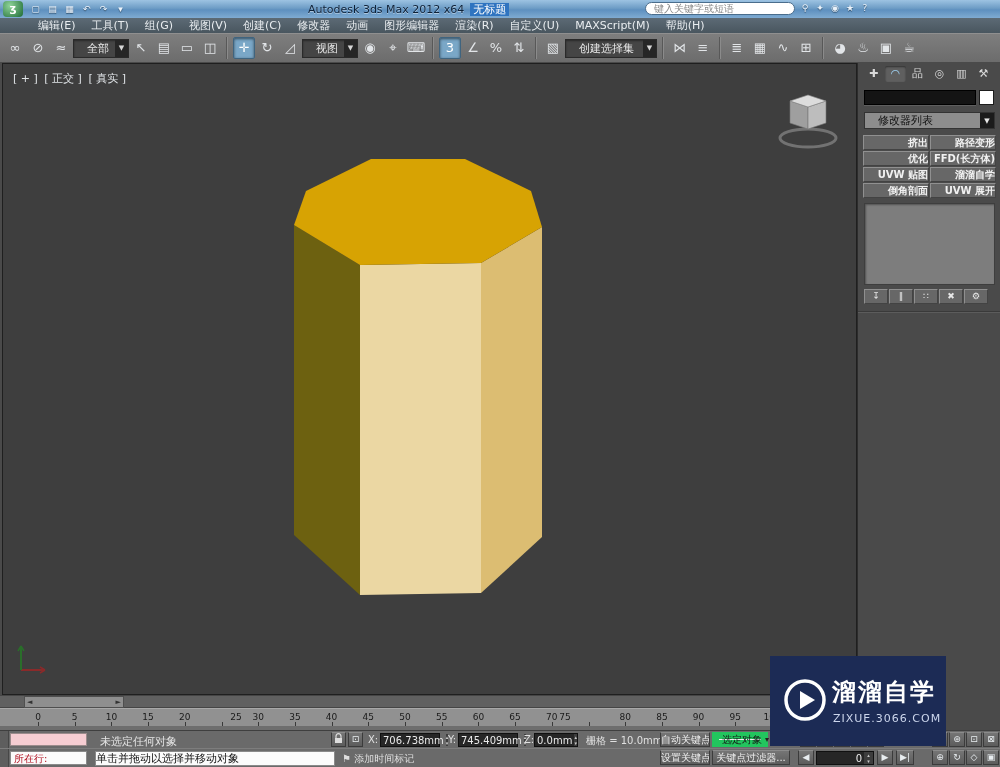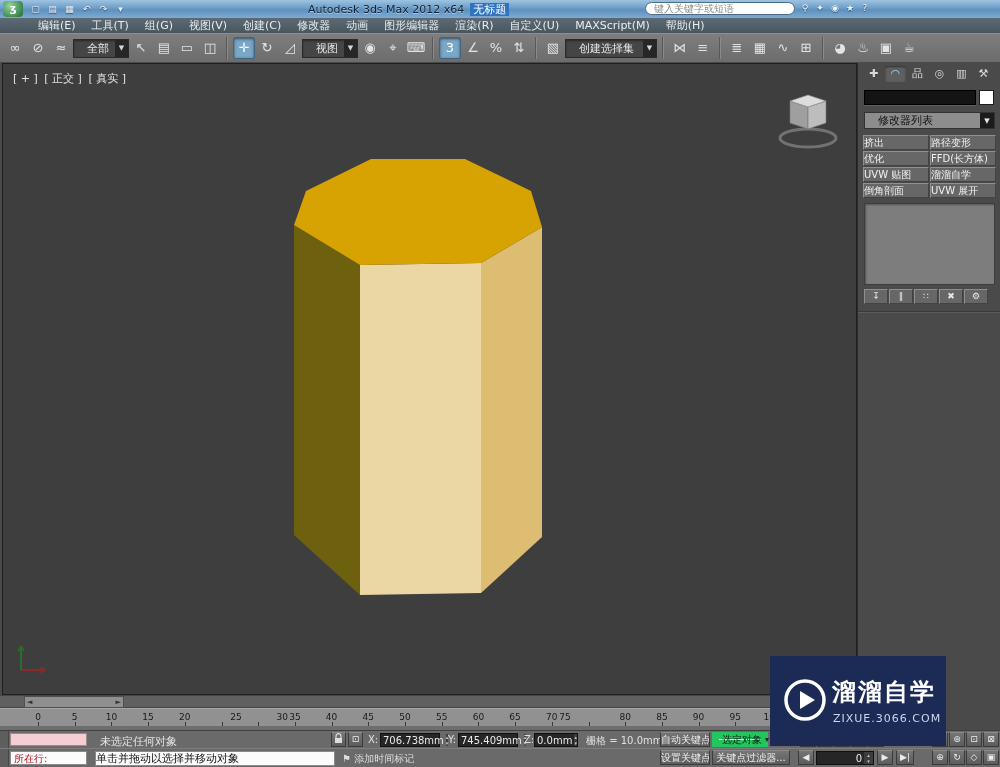--- a/index.html
+++ b/index.html
@@ -43,21 +43,21 @@
   .ptabs{position:absolute;left:5px;top:3px;display:flex;gap:1px;}
   .ptab{width:21px;height:16px;text-align:center;line-height:16px;font-size:11px;color:#d9d9d9;border-radius:2px;}
   .ptab.active{background:#5f5f5f;box-shadow:inset 0 1px 2px rgba(0,0,0,.5);color:#9ed1f2;}
   .namerow{position:absolute;left:6px;top:27px;display:flex;gap:3px;}
   .namefield{width:112px;height:15px;background:#141414;border:1px solid #000;box-shadow:0 1px 0 #5f5f5f;}
   .swatch{width:15px;height:15px;background:#ffffff;border:1px solid #1d1d1d;}
   .modcombo{position:absolute;left:6px;top:49px;width:131px;height:17px;background:#8d8d8d;border:1px solid #333;box-shadow:none;}
   .modcombo .cval{color:#121212;}
   .modcombo .carr{background:#1b1b1b;color:#e8e8e8;width:14px;}
   .modgrid{position:absolute;left:5px;top:72px;display:grid;grid-template-columns:66px 66px;gap:1px;}
-  .pbtn{background:#676767;border:1px solid #434343;border-top-color:#909090;border-left-color:#909090;color:#f1f1f1;font-size:10px;height:15px;line-height:13px;text-align:left;overflow:hidden;white-space:nowrap;}
+  .pbtn{background:#676767;border:1px solid #434343;border-top-color:#909090;border-left-color:#909090;color:#f1f1f1;font-size:10px;height:15px;line-height:13px;text-align:right;overflow:hidden;white-space:nowrap;font-weight:bold;}
   .stackbox{position:absolute;left:6px;top:140px;width:131px;height:82px;background:#7d7d7d;border:1px solid #3e3e3e;box-shadow:inset 1px 1px 2px rgba(0,0,0,.35);}
   .minibar{position:absolute;left:6px;top:226px;display:flex;gap:1px;}
   .mbtn{width:24px;height:15px;background:#676767;border:1px solid #434343;border-top-color:#8f8f8f;border-left-color:#8f8f8f;color:#e8e8e8;font-size:9px;line-height:13px;text-align:center;}
   .psep{position:absolute;left:0;top:248px;width:100%;border-top:1px solid #3a3a3a;box-shadow:0 1px 0 #5c5c5c;}
 
   
   .sliderrow{left:0;top:695px;width:857px;height:13px;background:#606060;border-top:1px solid #454545;border-bottom:1px solid #454545;}
   .sliderhandle{position:absolute;left:24px;top:0;width:100px;height:12px;background:#8f8f8f;border:1px solid #4f4f4f;display:flex;align-items:center;justify-content:space-between;padding:0 2px;}
   .sarr{font-size:7px;color:#333;}
   .stime{font-size:10px;color:#121212;margin-top:36px;}
@@ -263,21 +263,21 @@
       <div class="tick-label" style="left: 74.7px;">5</div>
       <div class="tick-line" style="left: 74.7px;"></div>
       <div class="tick-label" style="left: 111.4px;">10</div>
       <div class="tick-line" style="left: 111.4px;"></div>
       <div class="tick-label" style="left: 148.1px;">15</div>
       <div class="tick-line" style="left: 148.1px;"></div>
       <div class="tick-label" style="left: 184.8px;">20</div>
       <div class="tick-line" style="left: 184.8px;"></div>
       <div class="tick-label" style="left: 236px;">25</div>
       <div class="tick-line" style="left: 221.5px;"></div>
-      <div class="tick-label" style="left: 258.2px; margin-left: 24px;">30</div>
+      <div class="tick-label" style="left: 258.2px;">30</div>
       <div class="tick-line" style="left: 258.2px;"></div>
       <div class="tick-label" style="left: 294.9px;">35</div>
       <div class="tick-line" style="left: 294.9px;"></div>
       <div class="tick-label" style="left: 331.6px;">40</div>
       <div class="tick-line" style="left: 331.6px;"></div>
       <div class="tick-label" style="left: 368.3px;">45</div>
       <div class="tick-line" style="left: 368.3px;"></div>
       <div class="tick-label" style="left: 405px;">50</div>
       <div class="tick-line" style="left: 405px;"></div>
       <div class="tick-label" style="left: 441.7px;">55</div>

